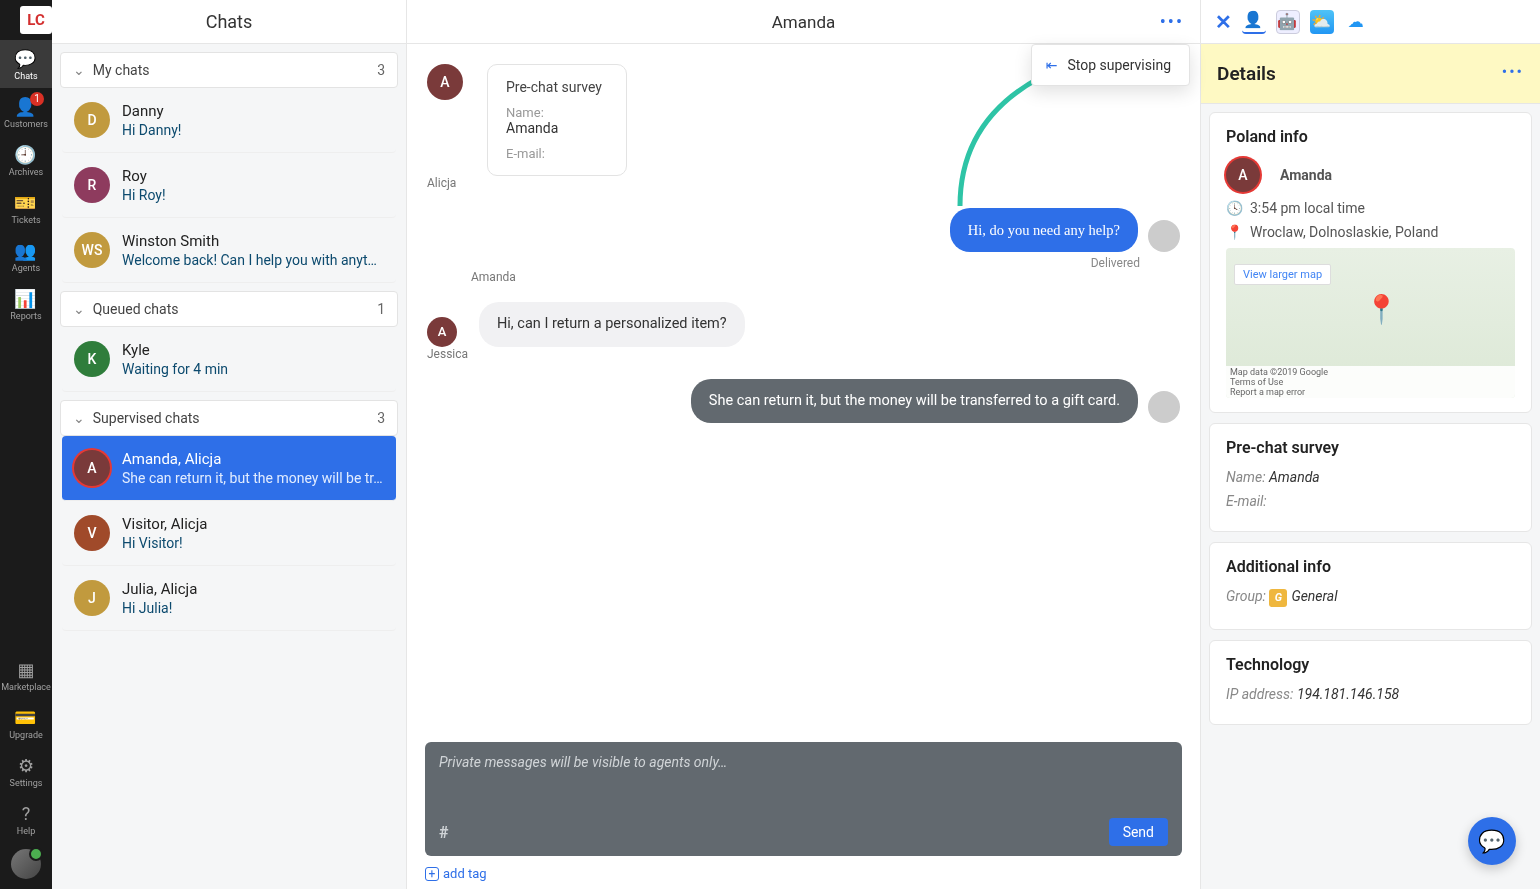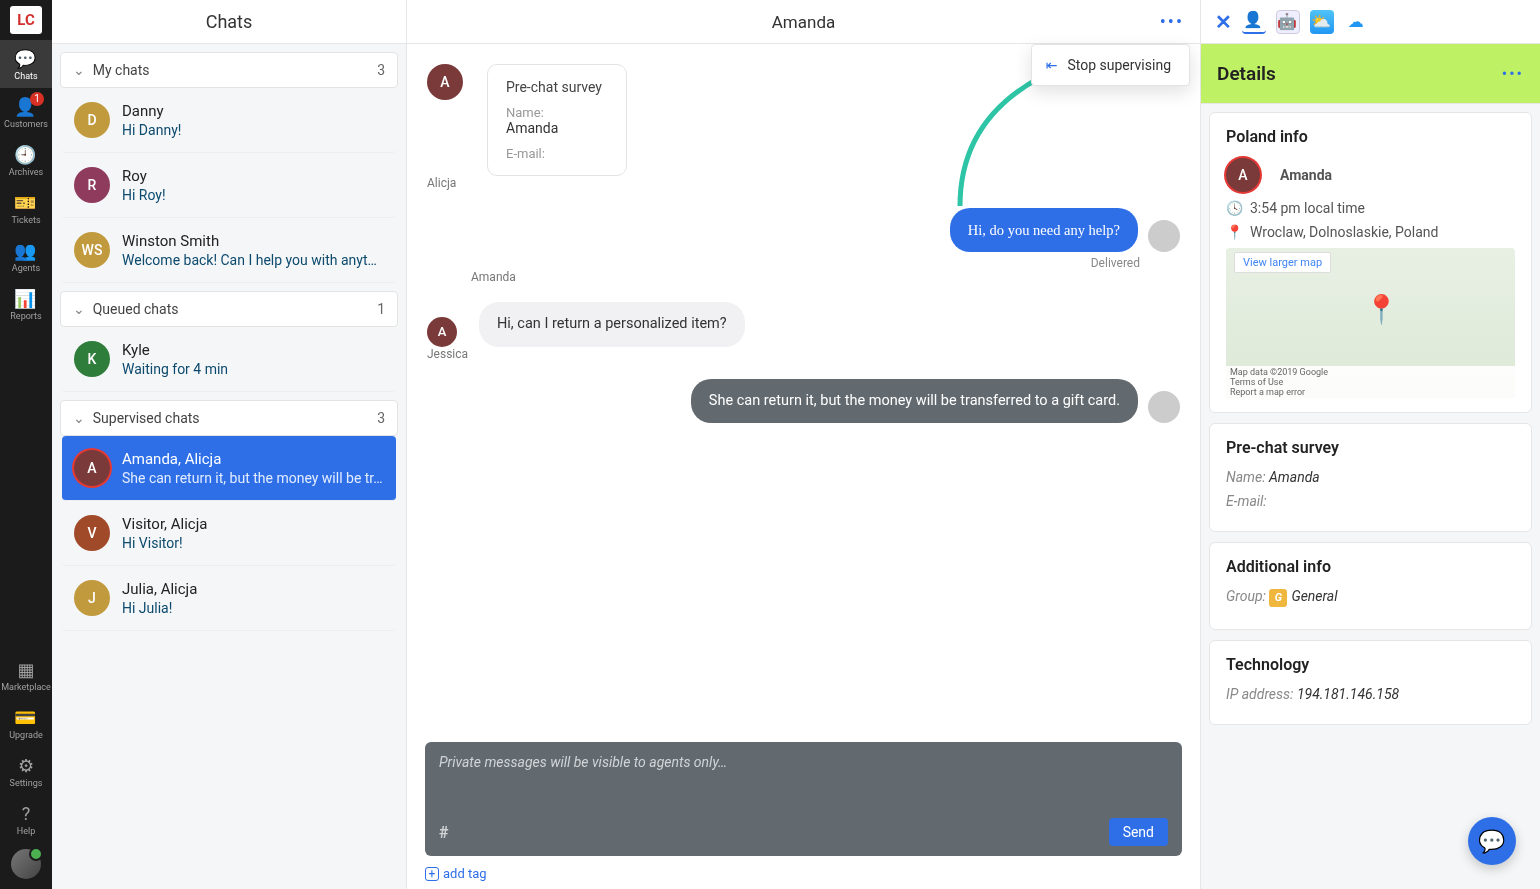--- a/index.html
+++ b/index.html
@@ -1,20 +1,20 @@
 <!DOCTYPE html>
 <html><head>
 <meta charset="utf-8">
 <style>
 * { margin: 0; padding: 0; box-sizing: border-box; font-family: -apple-system, BlinkMacSystemFont, "Segoe UI", Roboto, sans-serif; }
 body { width: 1540px; height: 889px; overflow: hidden; background: #f5f6f7; display: flex; }
 
 
 .nav-rail { width: 52px; background: #1b1b1b; flex-shrink: 0; display: flex; flex-direction: column; align-items: center; padding-top: 0; }
-.nav-logo { width: 52px; height: 40px; background: #1b1b1b; display: flex; align-items: center; justify-content: center; }
+.nav-logo { width: 52px; height: 40px; background: #1b1b1b; display: flex; align-items: center; justify-content: flex-end; }
 .nav-logo-inner { width: 32px; height: 28px; background: #fff; border-radius: 3px; display: flex; align-items: center; justify-content: center; font-weight: bold; font-size: 15px; color: #d32f2f; }
 .nav-item { width: 52px; height: 48px; display: flex; flex-direction: column; align-items: center; justify-content: center; color: #a0a0a0; font-size: 9px; cursor: pointer; position: relative; }
 .nav-item.active { background: #3a3a3a; color: #fff; }
 .nav-item .icon { font-size: 18px; margin-bottom: 2px; }
 .nav-badge { position: absolute; top: 4px; right: 8px; background: #d93025; color: #fff; border-radius: 8px; font-size: 10px; padding: 0 4px; line-height: 14px; min-width: 14px; text-align: center; }
 .nav-spacer { flex: 1; }
 .nav-avatar { width: 30px; height: 30px; border-radius: 50%; background: linear-gradient(135deg,#777,#444); margin: 6px 0 10px; position: relative; }
 .nav-avatar::after { content:''; position:absolute; top:-2px; right:-2px; width:10px; height:10px; background:#4caf50; border-radius:50%; border:2px solid #1b1b1b; }
 
 
@@ -73,31 +73,31 @@
 
 
 .details-col { width:340px; flex-shrink:0; background:#f5f6f7; border-left:1px solid #e6e6e6; display:flex; flex-direction:column; }
 .details-topbar { height:44px; display:flex; align-items:center; gap:10px; padding:0 14px; background:#fff; border-bottom:1px solid #e6e6e6; }
 .details-topbar .x { color:#2e6fe8; font-size:20px; font-weight:bold; cursor:pointer; }
 .details-topbar .ticon { width:24px; height:24px; display:flex; align-items:center; justify-content:center; border-radius:4px; font-size:16px; cursor:pointer; }
 .details-topbar .ticon.person { color:#555; border-bottom:2px solid #2e6fe8; padding-bottom:2px; }
 .details-topbar .ticon.bot { background:#eef; border:1px solid #ccd; }
 .details-topbar .ticon.weather { background:linear-gradient(#4fc3f7,#2196f3); color:#fff; }
 .details-topbar .ticon.cloud { color:#2196f3; }
-.details-header { background:#bef264; padding:18px 16px; display:flex; align-items:center; justify-content:space-between; border-bottom:1px solid #e6e6e6; }
+.details-header { background:#fef9c3; padding:18px 16px; display:flex; align-items:flex-start; justify-content:space-between; border-bottom:1px solid #e6e6e6; }
 .details-header h2 { font-size:19px; font-weight:600; color:#222; }
 .details-header .more { color:#2e6fe8; letter-spacing:2px; cursor:pointer; }
 .details-body { flex:1; overflow-y:auto; padding:8px 8px 0; }
 .card { background:#fff; border:1px solid #e6e6e6; border-radius:6px; padding:14px 16px; margin-bottom:10px; }
 .card h3 { font-size:16px; font-weight:600; color:#222; margin-bottom:12px; }
 .info-row { display:flex; align-items:center; gap:8px; font-size:14px; color:#555; margin-bottom:8px; }
 .info-row .ic { color:#888; width:16px; }
 .map { width:100%; height:150px; background:linear-gradient(#e8f0e4,#dce8d6); border-radius:4px; position:relative; overflow:hidden; margin-top:8px; }
 .map::after { content:'📍'; position:absolute; top:45px; left:48%; font-size:28px; }
-.map-label { position:absolute; top:4px; left:8px; background:#fff; border:1px solid #ddd; font-size:11px; padding:3px 8px; border-radius:2px; color:#4285f4; }
+.map-label { position:absolute; top:16px; left:8px; background:#fff; border:1px solid #ddd; font-size:11px; padding:3px 8px; border-radius:2px; color:#4285f4; }
 .map-footer { position:absolute; bottom:0; left:0; right:0; background:rgba(255,255,255,.9); font-size:9px; color:#666; padding:1px 4px; display:flex; justify-content:space-between;flex-direction:column; }
 .kv { font-size:14px; color:#888; margin-bottom:8px;font-style:italic; }
 .kv .v { color:#333; }
 .group-badge { display:inline-flex; align-items:center; justify-content:center; width:18px; height:18px; background:#efb73e; color:#fff; border-radius:3px; font-size:11px; font-weight:bold; margin-right:4px; }
 
 .fab { position:fixed; bottom:24px; right:24px; width:48px; height:48px; border-radius:50%; background:#2e6fe8; color:#fff; display:flex; align-items:center; justify-content:center; font-size:22px; box-shadow:0 4px 12px rgba(0,0,0,.2); cursor:pointer; }
 </style>
 </head>
 <body>
 

